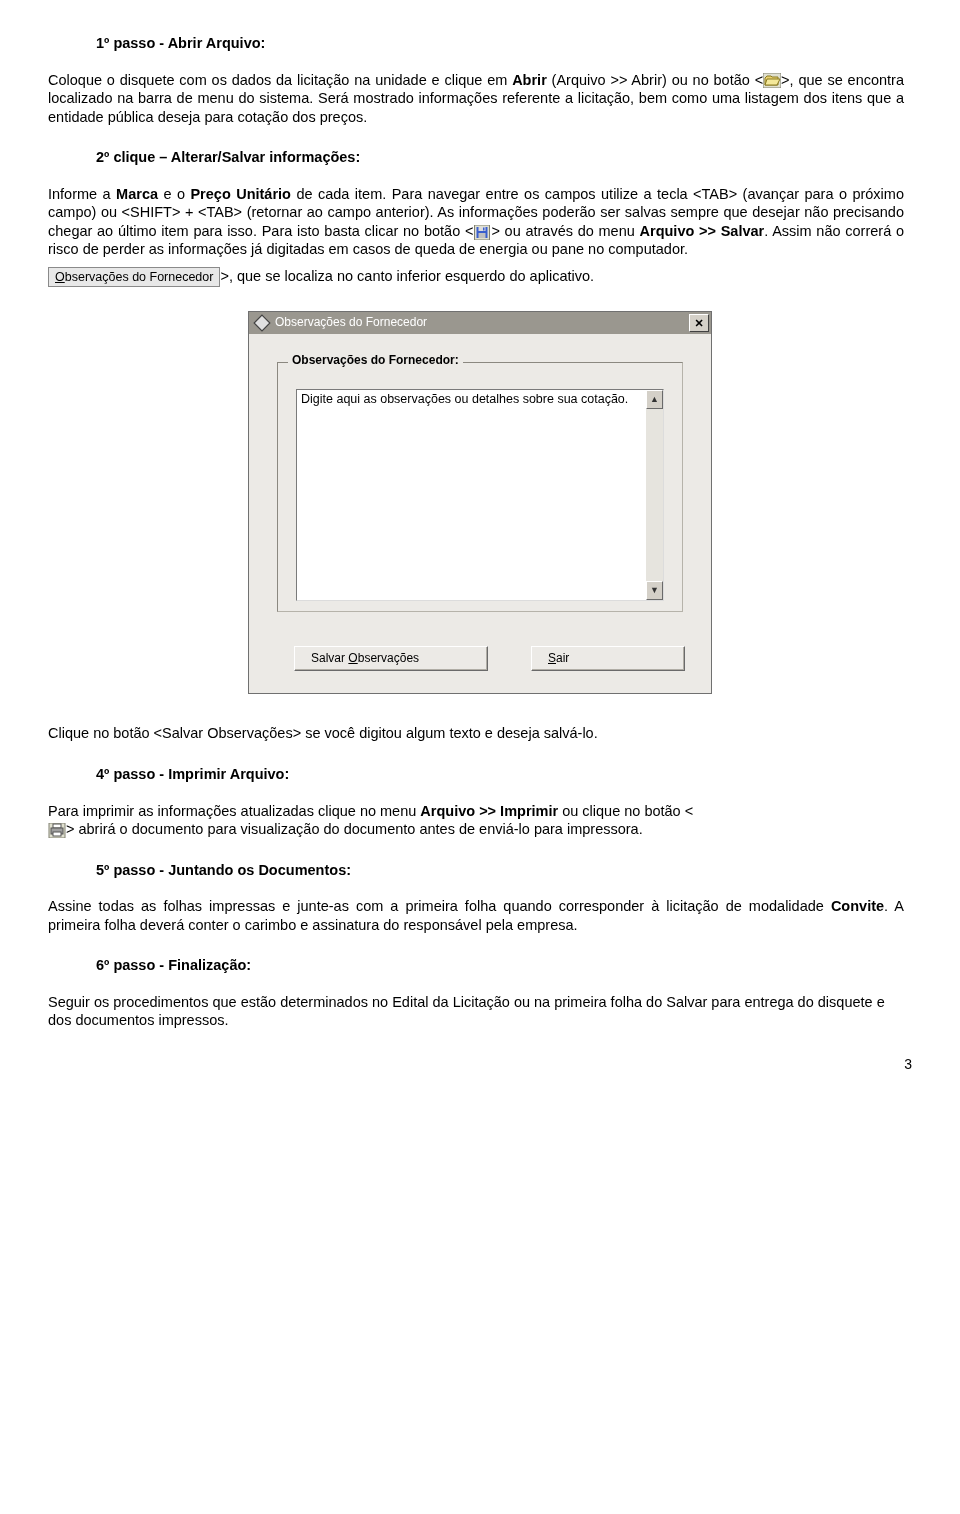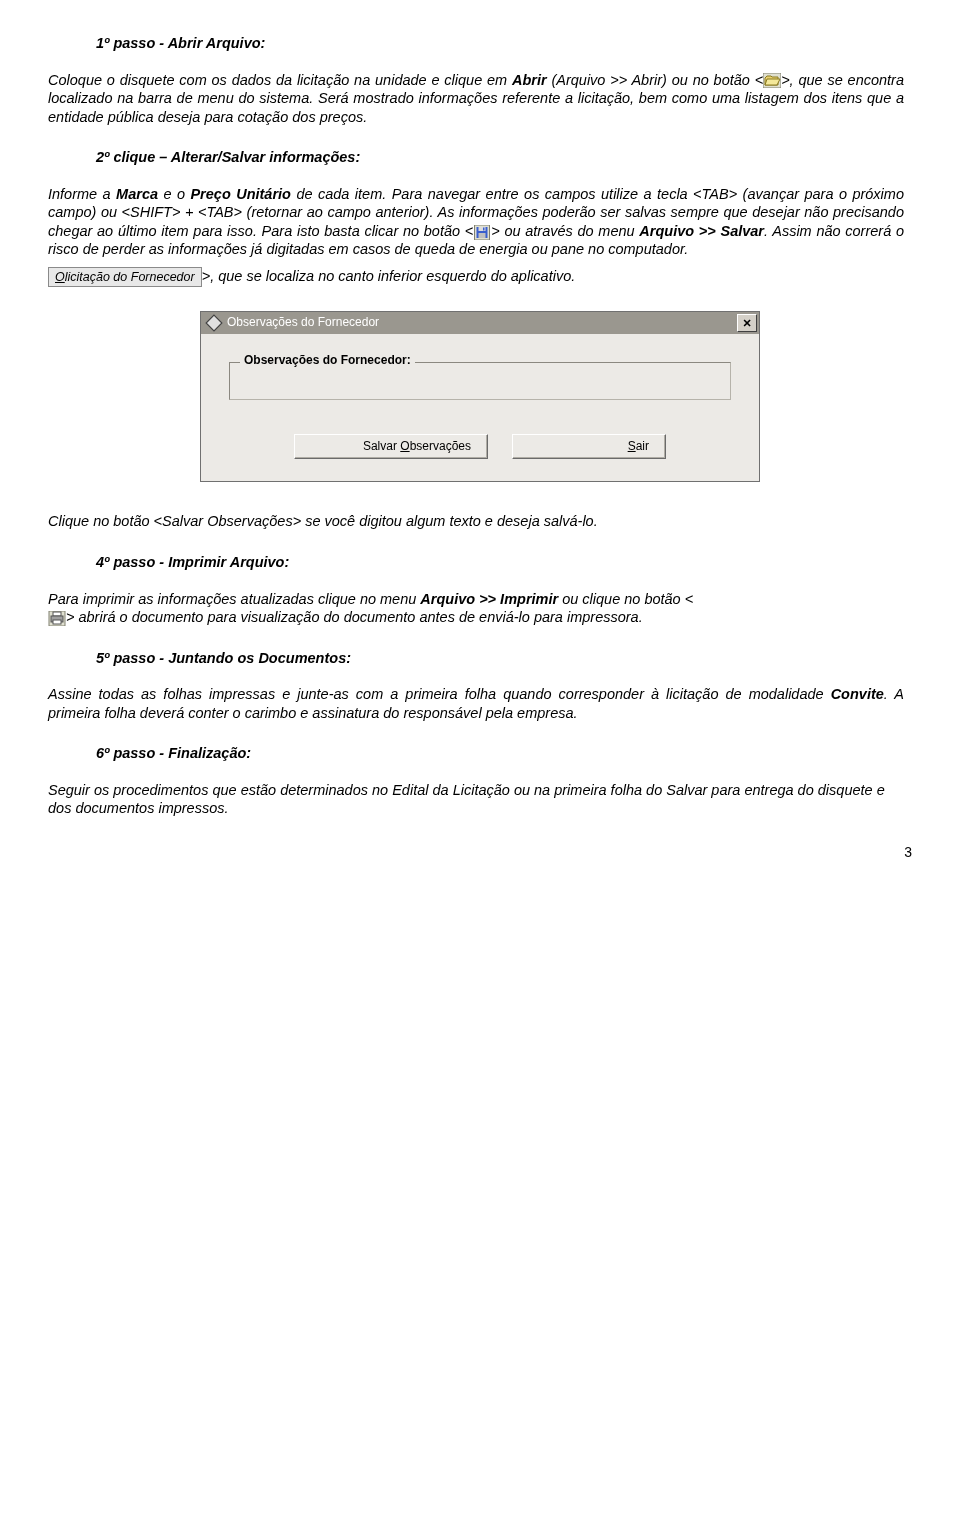--- a/index.html
+++ b/index.html
@@ -11,21 +11,21 @@
     width: 960px;
     line-height: 1.28;
   }
   .page {
     padding: 12px 48px 24px 48px;
   }
   .indent {
     margin-left: 48px;
   }
   .bold { font-weight: bold; }
-  p { margin: 0 8px 8px 0; font-style: italic; }
+  p { margin: 0 8px 8px 0; }
   .section-title {
     font-weight: bold;
     margin-top: 22px;
     margin-bottom: 18px;
   }
   .just { text-align: justify; }
   .inline-icon {
     display: inline-block;
     vertical-align: middle;
     width: 18px; height: 15px;
@@ -39,21 +39,21 @@
     border: 1px solid #8a8a8a;
     padding: 1px 6px;
     font-size: 12.5px;
     font-family: Tahoma, Arial, sans-serif;
   }
   .btn-observ .ul { text-decoration: underline; }
 
   
   .dialog-wrap {
     margin: 24px auto 30px auto;
-    width: 560px;
+    width: 464px;
   }
   .dlg {
     font-family: Tahoma, Arial, sans-serif;
     font-size: 12px;
     border: 1px solid #707070;
     background: #eceae6;
   }
   .dlg-titlebar {
     background: #9a978f;
     color: #fff;
@@ -135,21 +135,22 @@
   .win-btn {
     min-width: 160px;
     padding: 4px 16px;
     background: #eceae6;
     border: 1px solid #fff;
     border-right-color: #6a6a6a;
     border-bottom-color: #6a6a6a;
     box-shadow: inset -1px -1px 0 #b0ada5;
     font-family: Tahoma, Arial, sans-serif;
     font-size: 12px;
-    text-align: right;
+    text-align: left;
+    margin-left: 19px;
   }
   .win-btn .ul { text-decoration: underline; }
 
   .pagenum {
     text-align: right;
     margin-top: 26px;
     font-size: 14px;
   }
   .spread { text-align: justify; text-align-last: justify; }
 </style>
@@ -175,37 +176,45 @@
           <rect x="0" y="0" width="15" height="15" fill="#e0e0d0" stroke="#808070"></rect>
           <rect x="2" y="2" width="11" height="11" fill="#3a5fcd"></rect>
           <rect x="4" y="2" width="7" height="4" fill="#dcdcdc"></rect>
           <rect x="4" y="8" width="7" height="5" fill="#c0c0c0"></rect>
           <rect x="8.5" y="2.5" width="1.5" height="3" fill="#3a5fcd"></rect>
         </svg></span><span>&gt; ou através do menu </span><span class="bold">Arquivo &gt;&gt; Salvar</span><span>. Assim não correrá o risco de perder as informações já digitadas em casos de queda de energia ou pane no computador.</span>
   </p>
 
 
   <p class="just">
-    <span class="btn-observ"><span class="ul">O</span><span>licitação do Fornecedor</span></span><span>&gt;, que se localiza no canto inferior esquerdo do aplicativo.</span>
+    <span class="btn-observ"><span class="ul">O</span><span>bservações do Fornecedor</span></span><span>&gt;, que se localiza no canto inferior esquerdo do aplicativo.</span>
   </p>
 
   <div class="dialog-wrap">
     <div class="dlg">
       <div class="dlg-titlebar">
         <span class="dlg-title-icon">
             <svg viewBox="0 0 16 16">
               <polygon points="8,1 15,8 8,15 1,8" fill="#e0e0e0" stroke="#404040"></polygon>
             </svg>
           </span>
         <span class="dlg-title">Observações do Fornecedor</span>
         <span class="dlg-close">✕</span>
       </div>
       <div class="dlg-body">
         <div class="group">
           <div class="group-label">Observações do Fornecedor:</div>
+          <div class="textarea-wrap">
+            <div class="textarea-text">Digite aqui as observações ou detalhes sobre sua cotação.</div>
+            <div class="scrollbar">
+              <div class="sb-btn">▲</div>
+              <div class="sb-track"></div>
+              <div class="sb-btn">▼</div>
+            </div>
+          </div>
         </div>
         <div class="dlg-buttons">
           <div class="win-btn">
             <span>Salvar </span><span class="ul">O</span><span>bservações</span>
           </div>
           <div class="win-btn" style="min-width:120px">
             <span class="ul">S</span><span>air</span>
           </div>
         </div>
       </div>

